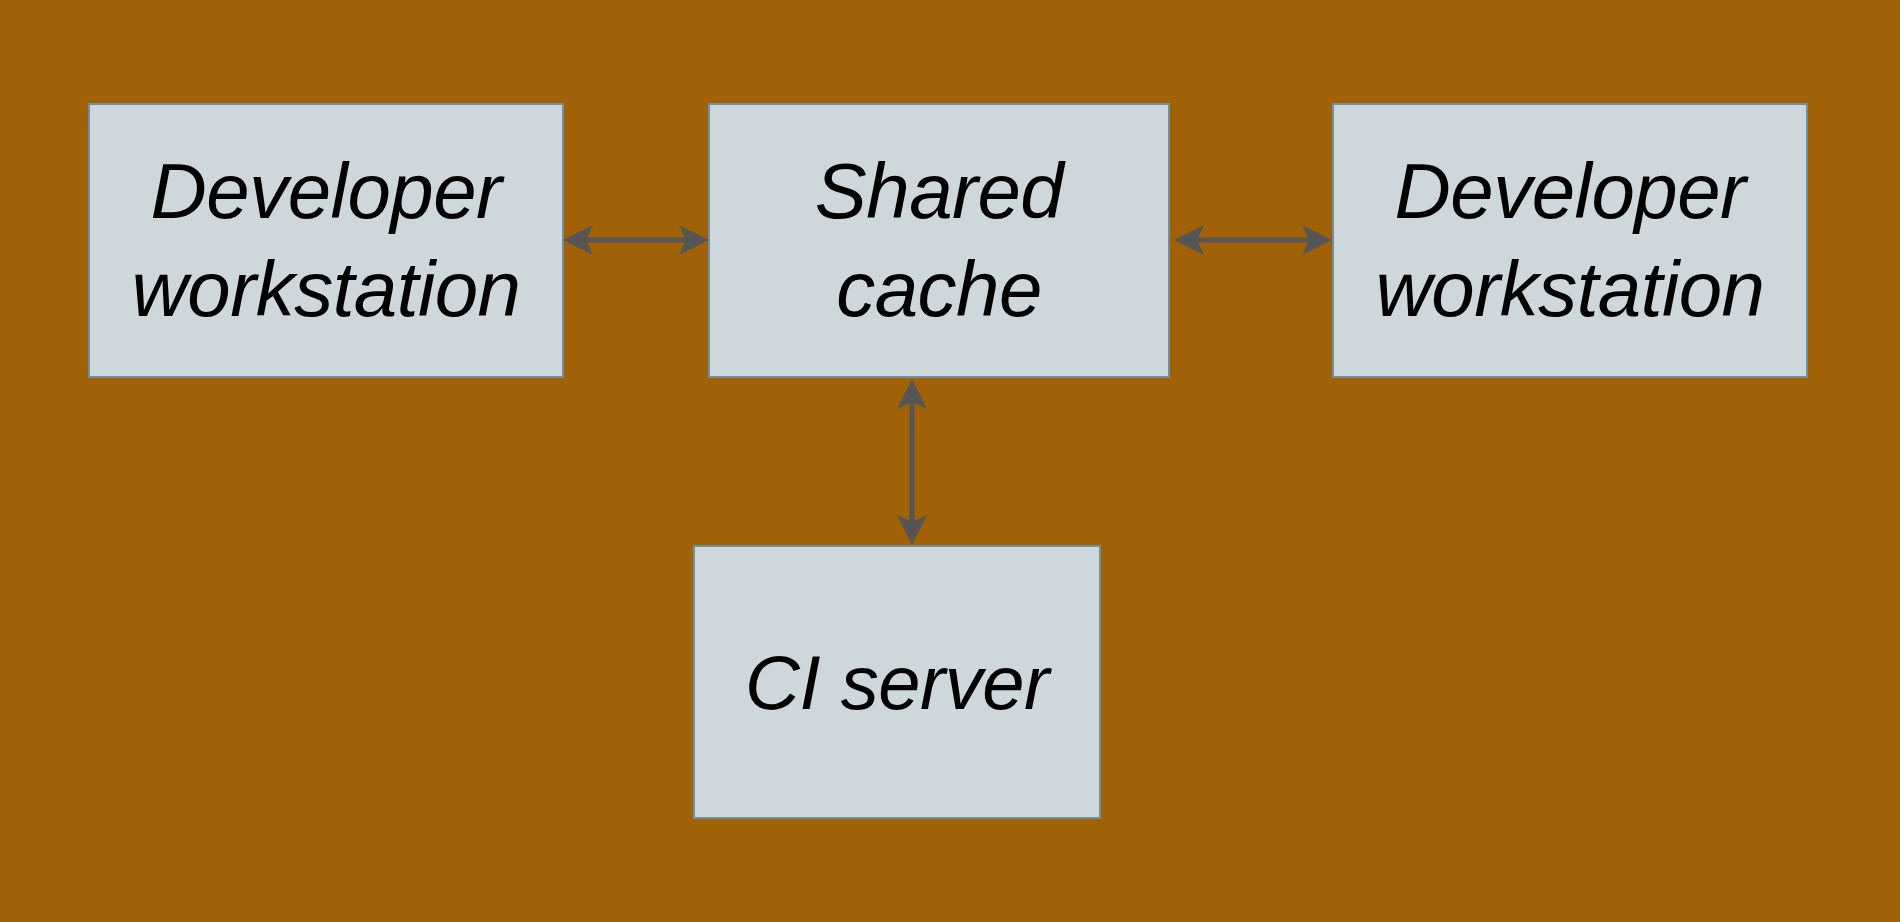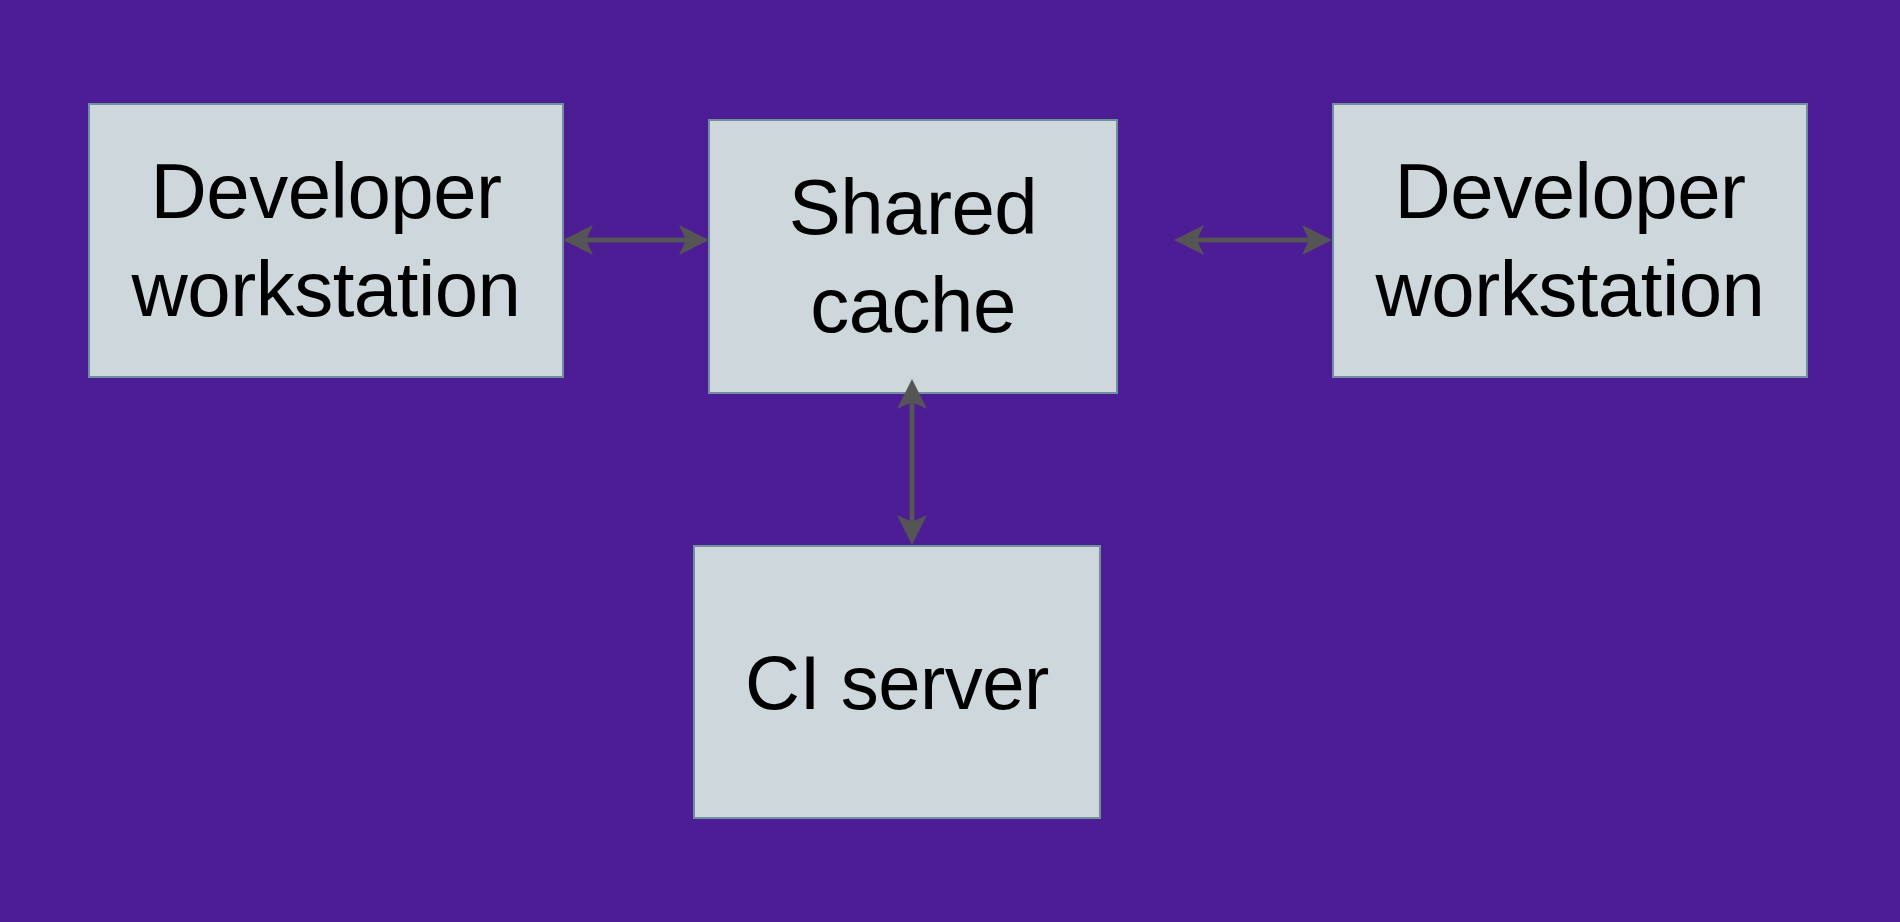--- a/index.html
+++ b/index.html
@@ -11,21 +11,22 @@
     width: 1900px;
     height: 922px;
     background: #ffffff;
     font-family: "Liberation Sans", "DejaVu Sans", sans-serif;
     overflow: hidden;
   }
   #canvas {
     position: relative;
     width: 1900px;
     height: 922px;
-    background: #4c1d95;
+    background: #a16207;
+    font-style: italic;
   }
   .node {
     position: absolute;
     box-sizing: border-box;
     background: #ced7db;
     border: 2px solid #70909e;
     display: flex;
     align-items: center;
     justify-content: center;
     text-align: center;
@@ -54,21 +55,21 @@
 </head>
 <body>
 
 <div id="canvas">
 
   <div class="node" style="left:88px; top:103px; width:476px; height:275px;">
     <span class="node-label">Developer
 workstation</span>
   </div>
 
-  <div class="node" style="left:708px; top:103px; width:410px; height:275px;margin-top:16px;">
+  <div class="node" style="left:708px; top:103px; width:462px; height:275px;">
     <span class="node-label">Shared
 cache</span>
   </div>
 
   <div class="node" style="left:1332px; top:103px; width:476px; height:275px;">
     <span class="node-label">Developer
 workstation</span>
   </div>
 
   <div class="node node-sm" style="left:693px; top:545px; width:408px; height:274px;">

